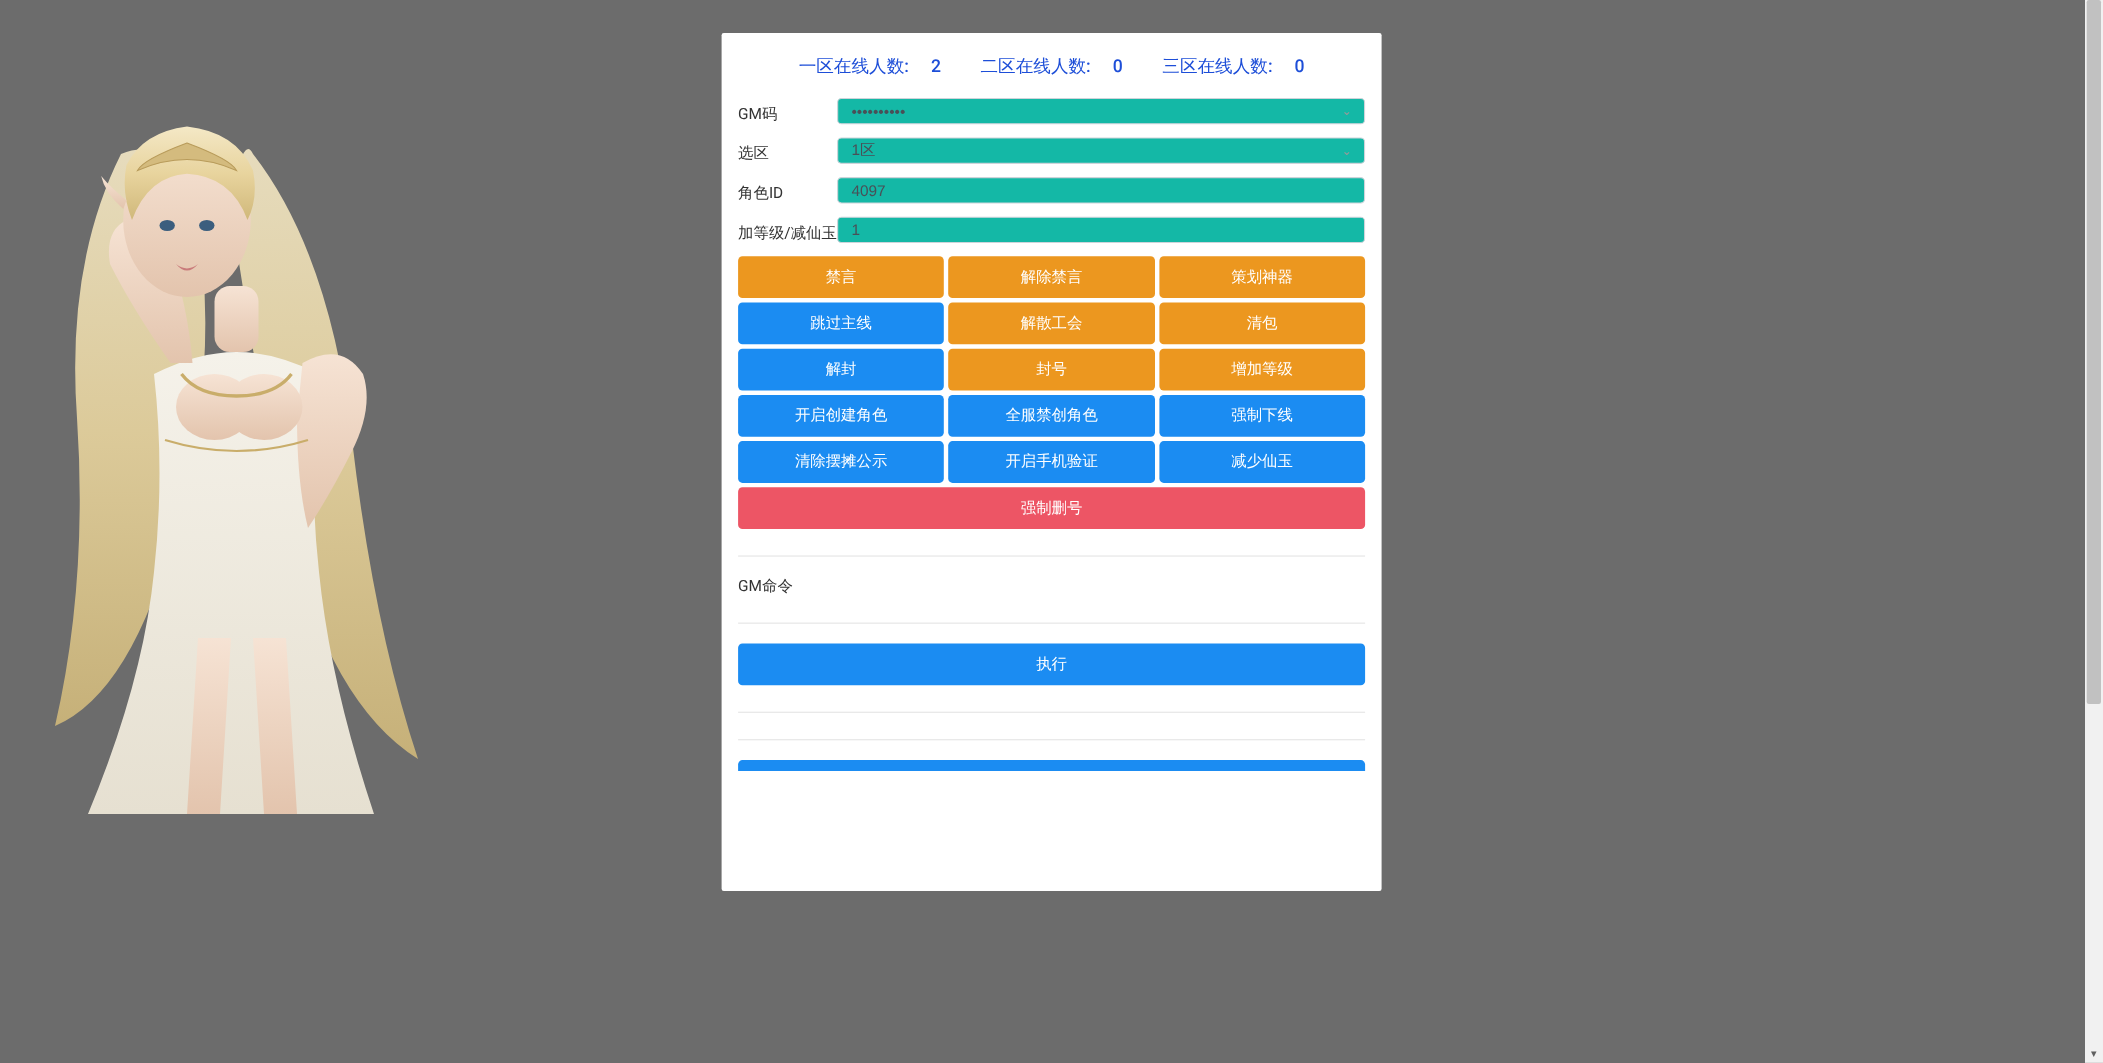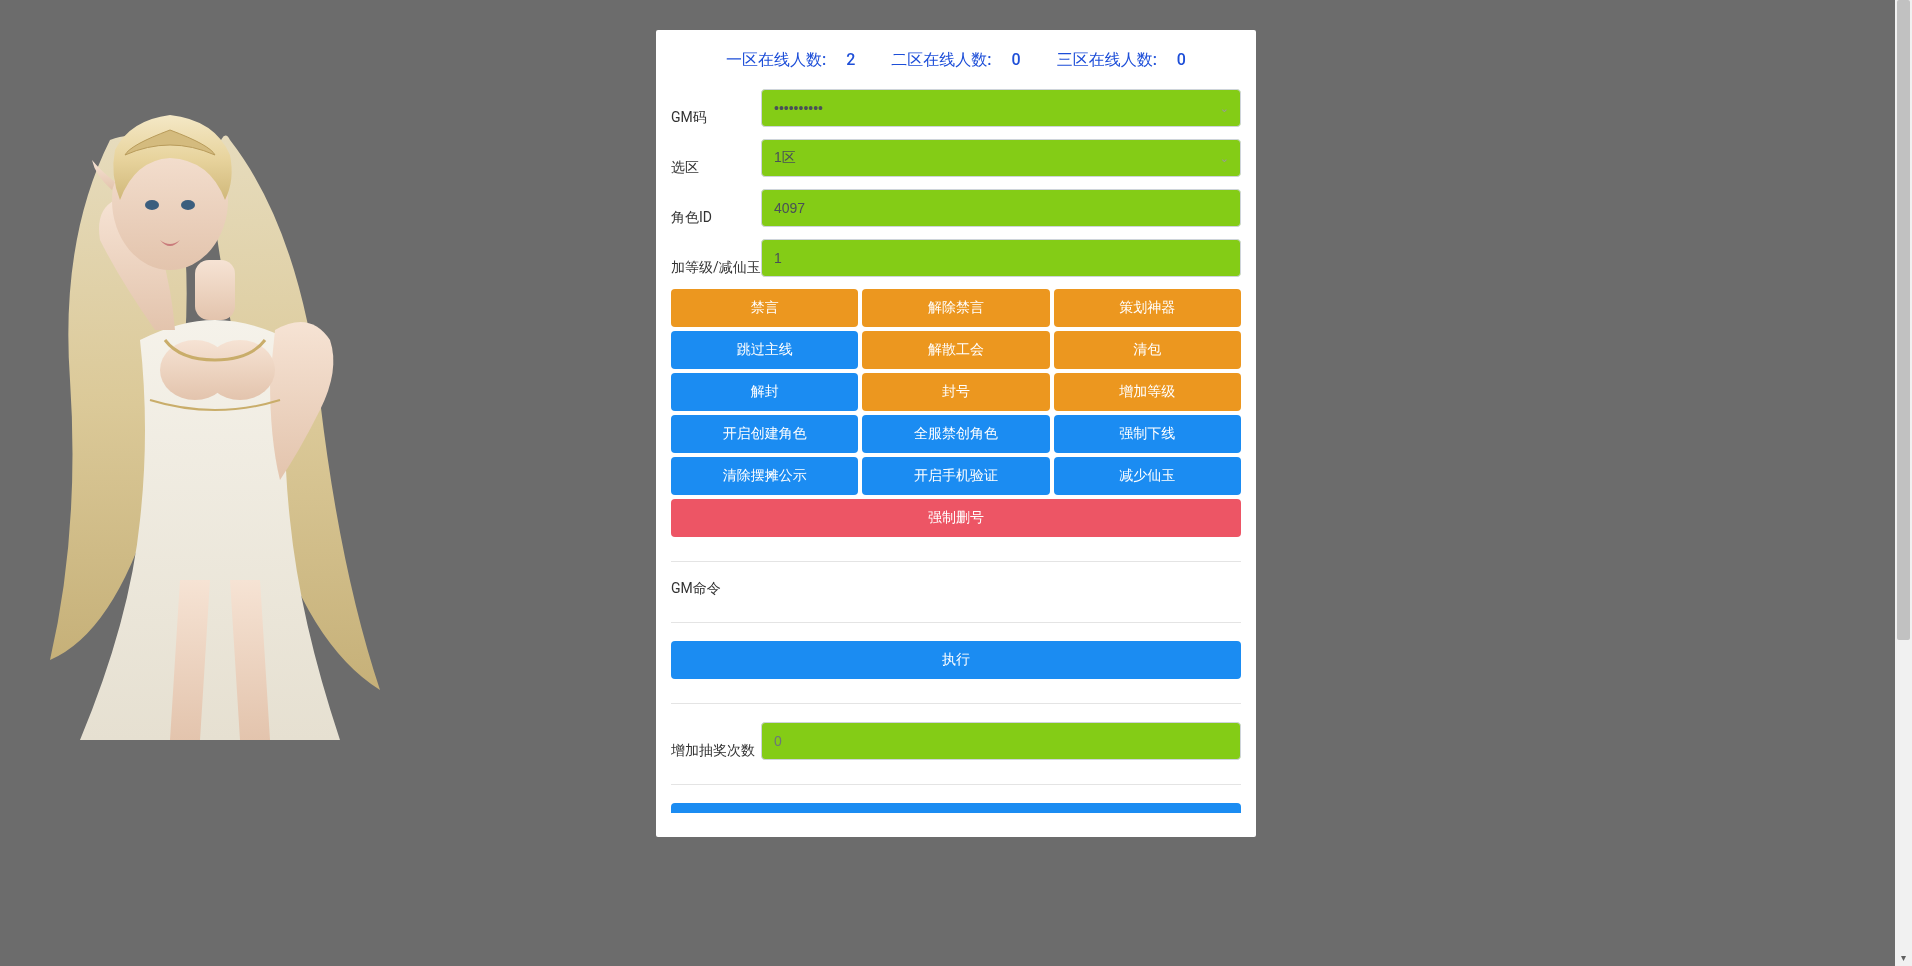--- a/index.html
+++ b/index.html
@@ -80,27 +80,27 @@
       margin-bottom: 12px;
     }
     .form-label {
       width: 90px;
       flex-shrink: 0;
       color: #333;
       font-size: 14px;
     }
     .form-control {
       flex: 1;
-      height: 38px;
+      height: 24px;
       padding: 6px 12px;
       border: 1px solid #ced4da;
       border-radius: 4px;
       font-size: 14px;
       color: #495057;
-      background: #84cc16;
+      background: #14b8a6;
     }
     .form-control::placeholder {
       color: #6c757d;
     }
     .select-wrap {
       position: relative;
       flex: 1;
     }
     .select-wrap .form-control {
       width: 100%;
@@ -281,24 +281,20 @@
   <hr class="divider">
 
   <div class="btn-grid">
     <div class="btn-row">
       <button class="btn btn-primary btn-full">执行</button>
     </div>
   </div>
 
   <hr class="divider">
 
-  <div class="form-row">
-    <label class="form-label">增加抽奖次数</label>
-    <input class="form-control" placeholder="0" style="">
-  </div>
 
   <hr class="divider">
 
   <div class="btn-grid">
     <div class="btn-row">
       <button class="btn btn-primary btn-full" style="height:10px; border-radius:4px 4px 0 0;"></button>
     </div>
   </div>
 
 </div>

